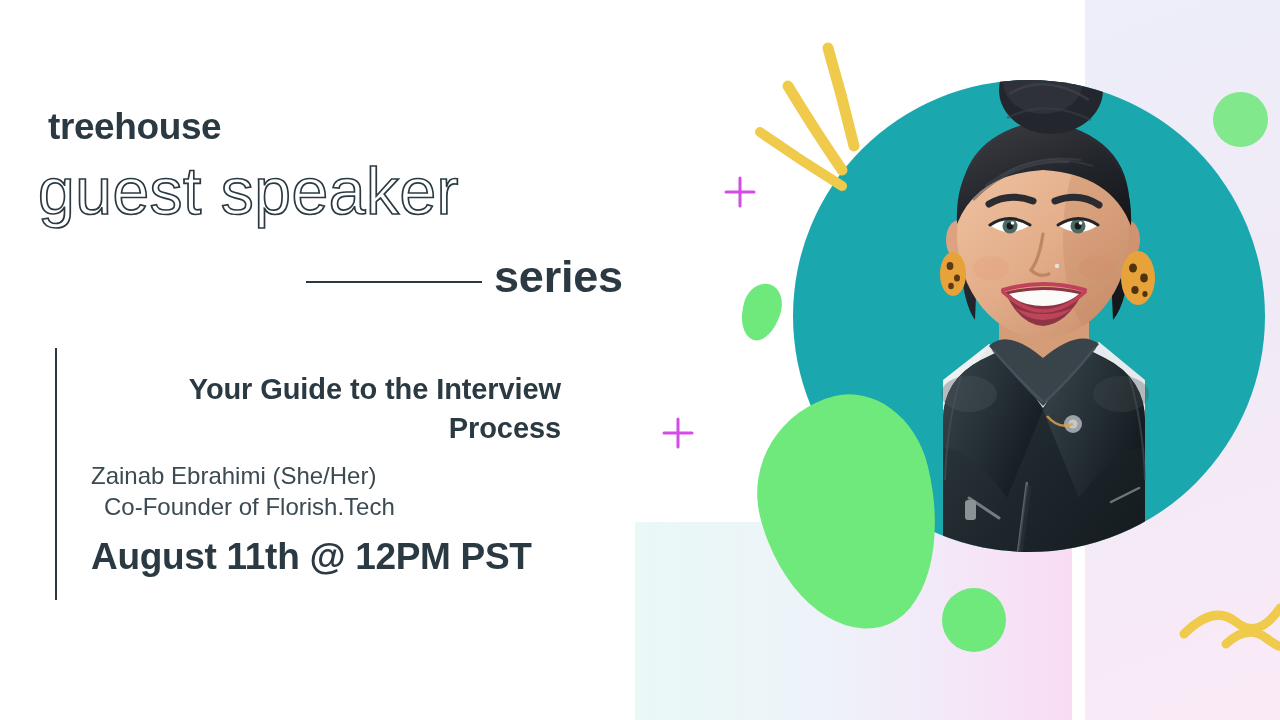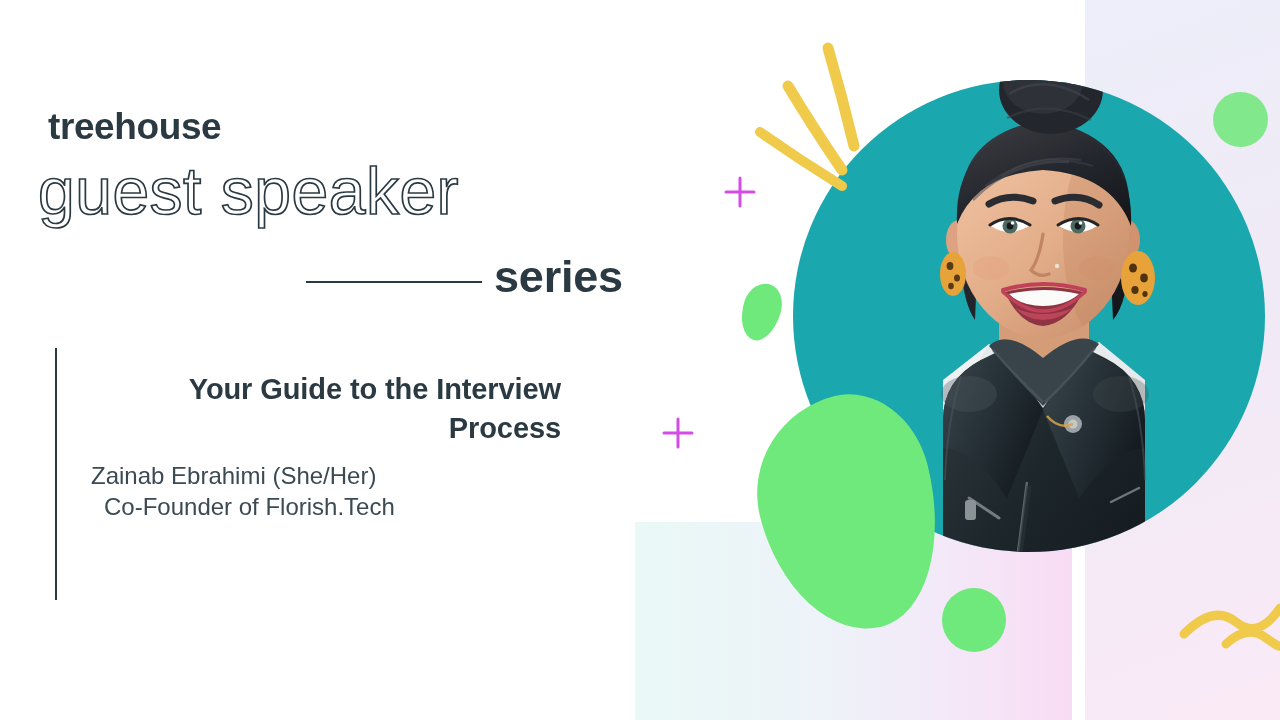--- a/index.html
+++ b/index.html
@@ -384,14 +384,15 @@
   <div class="headline-outline">guest speaker</div>
 
   <div class="series-rule"></div>
   <div class="series-word">series</div>
 
   <div class="vrule"></div>
 
   <div class="session-title">Your Guide to the Interview Process</div>
   <div class="speaker-name">Zainab Ebrahimi (She/Her)</div>
   <div class="speaker-role">Co-Founder of Florish.Tech</div>
+  <div class="event-date">August 11th @ 12PM PST</div>
 
 </div>
 
 </body></html>

